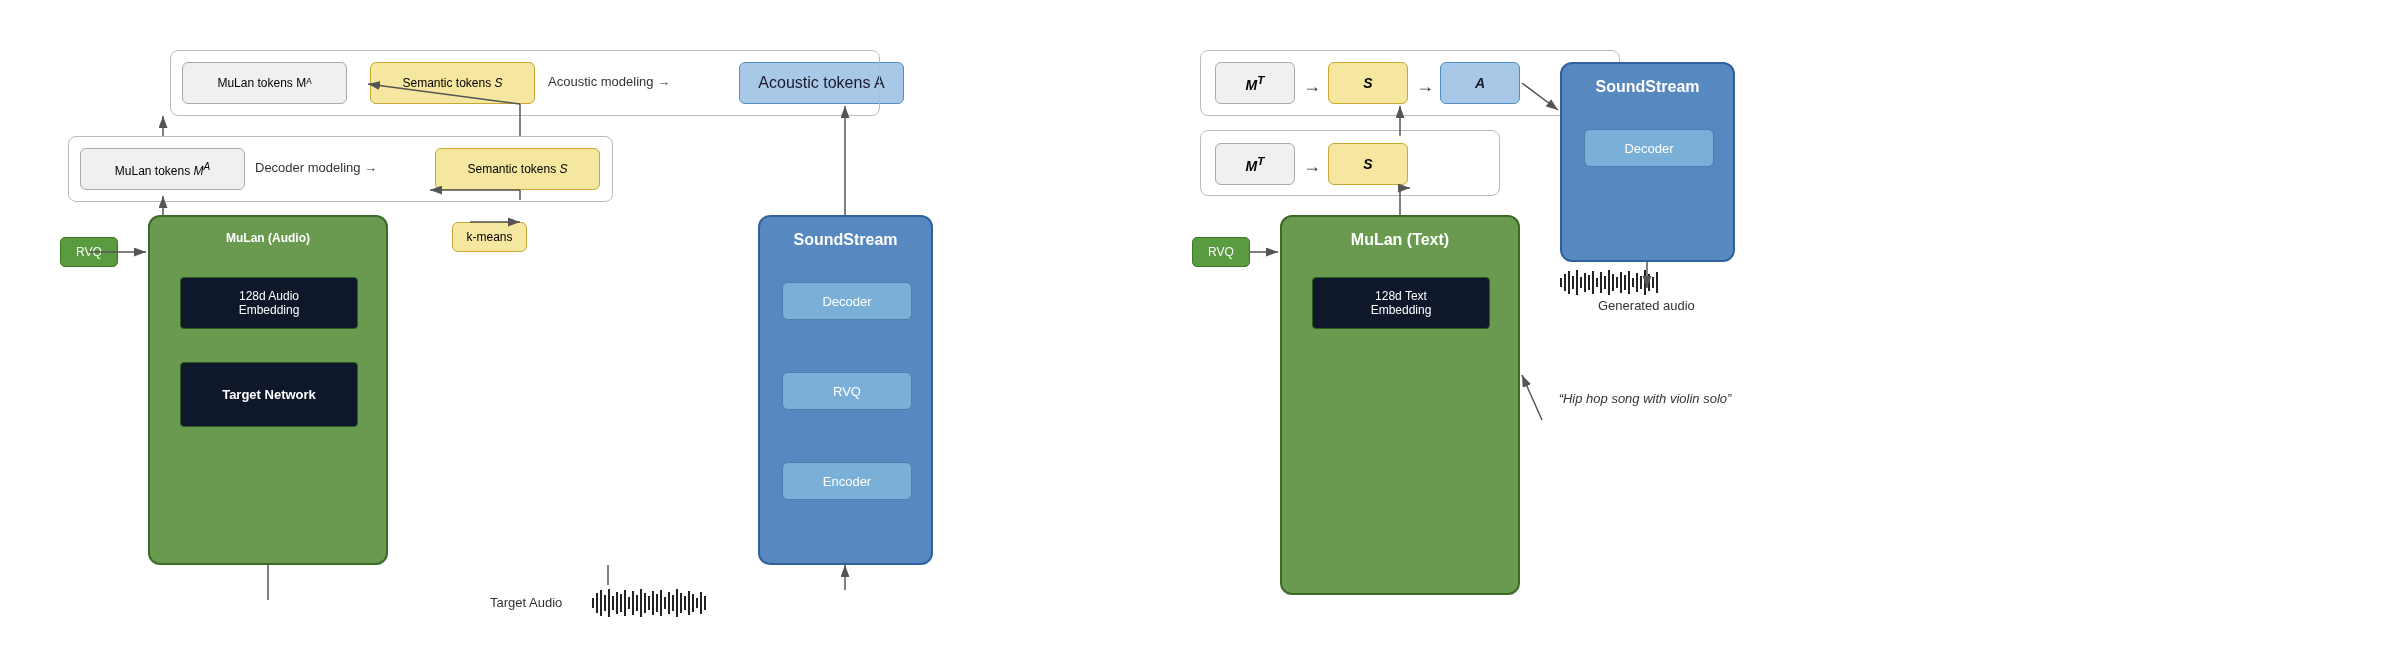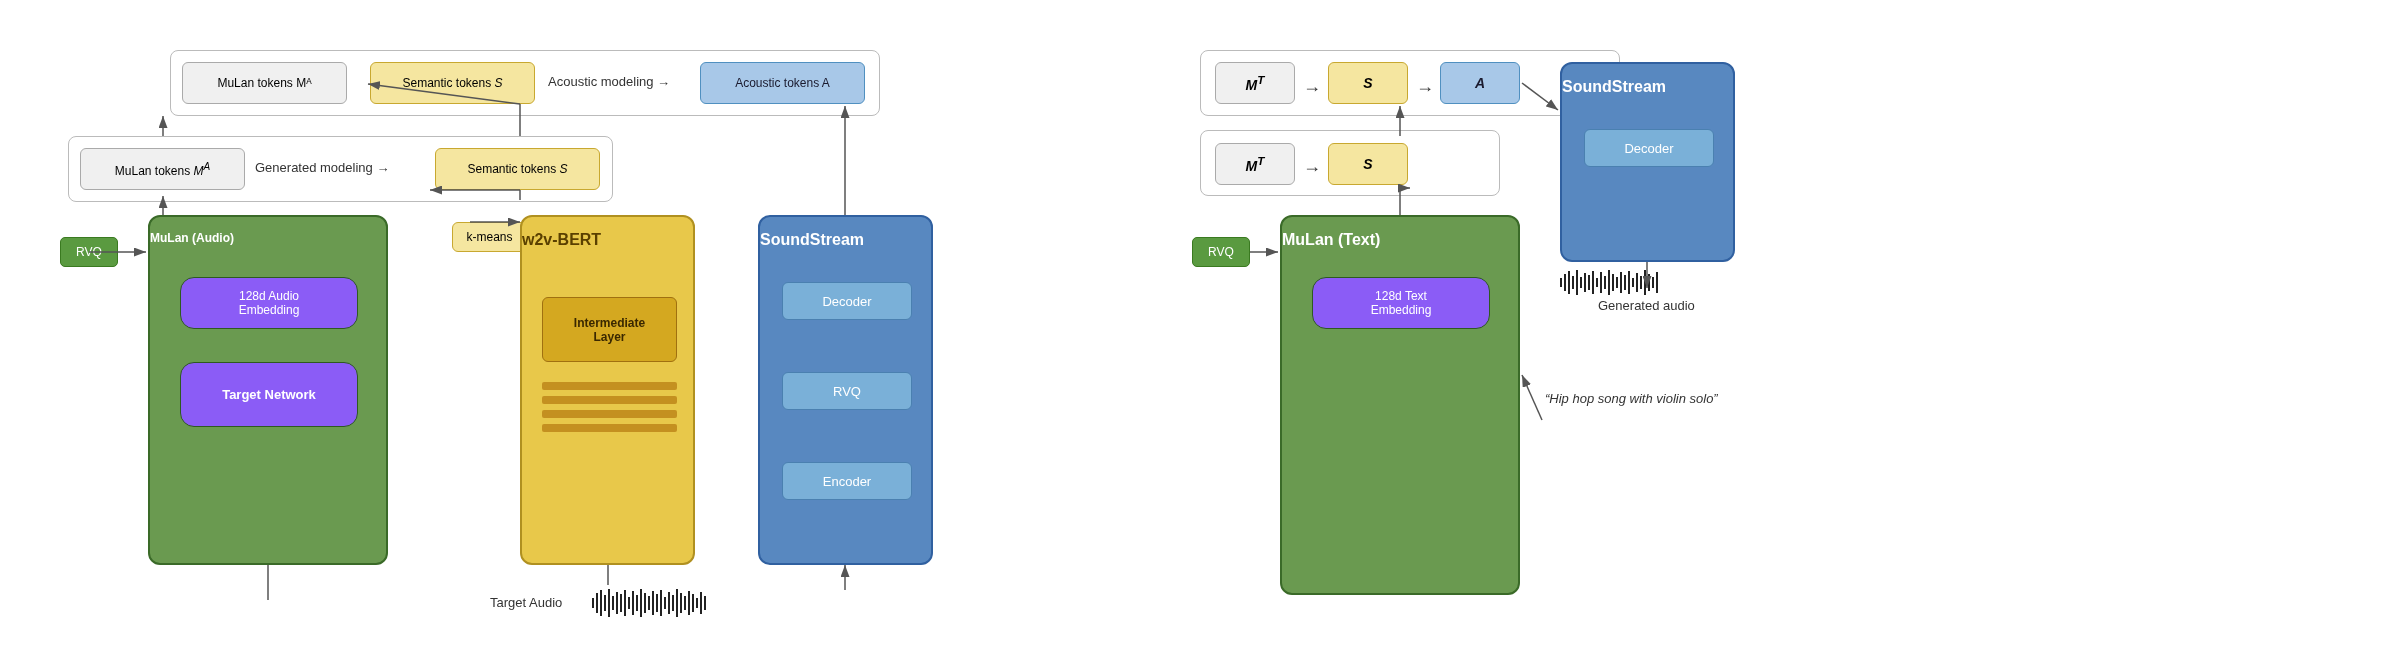--- a/index.html
+++ b/index.html
@@ -63,30 +63,31 @@
     }
 
     .box-green-small {
       background: #5a9a40;
       border: 1.5px solid #3a7a20;
       color: #fff;
       border-radius: 5px;
     }
 
     .box-green-inner {
-      background: #8b5cf6;
+      background: #0f172a;
       border: 1.5px solid #2e5a20;
       color: #fff;
-      border-radius: 14px;
+      border-radius: 4px;
     }
 
     .label-text {
       position: absolute;
       font-size: 13px;
       color: #333;
+      text-align: center;
     }
 
     .italic-text {
       font-style: italic;
       font-size: 12px;
       color: #333;
     }
   </style>
 </head>
 <body>
@@ -98,32 +99,32 @@
   </div>
 
   <div class="box box-yellow" style="left:370px; top:62px; width:165px; height:42px; font-size:12px;">
     <span>Semantic tokens <i>S</i></span>
   </div>
 
   <div class="label-text" style="left:548px; top:74px; font-size:13px;">
     <span>Acoustic modeling</span> →
   </div>
 
-  <div class="box box-blue-light" style="left:700px; top:62px; width:165px; height:42px; font-size:12px;">
+  <div class="box box-blue-light" style="left:739px; top:62px; width:165px; height:42px; font-size:16px;">
     <span>Acoustic tokens  A</span>
   </div>
 
   <div style="position:absolute; left:170px; top:50px; width:710px; height:66px; border:1.5px solid #bbb; border-radius:8px; background:transparent; z-index:0;"></div>
 
   <div class="box box-gray" style="left:80px; top:148px; width:165px; height:42px; font-size:12px;">
     <span>MuLan tokens <i>M<sup>A</sup></i></span>
   </div>
 
   <div class="label-text" style="left:255px; top:160px; font-size:13px;">
-    Generated modeling →
+    Decoder modeling →
   </div>
 
   <div class="box box-yellow" style="left:435px; top:148px; width:165px; height:42px; font-size:12px;">
     <span>Semantic tokens <i>S</i></span>
   </div>
 
   <div style="position:absolute; left:68px; top:136px; width:545px; height:66px; border:1.5px solid #bbb; border-radius:8px; background:transparent; z-index:0;"></div>
 
   <div class="box box-green-small" style="left:60px; top:237px; width:58px; height:30px; font-size:12px;">
     <span>RVQ</span>
@@ -140,36 +141,20 @@
 
     <div class="box box-green-inner" style="position:absolute; left:30px; top:145px; width:178px; height:65px; font-size:13px; color:#fff; font-weight:600;">
       <span>Target Network</span>
     </div>
   </div>
 
   <div class="box box-yellow" style="left:452px; top:222px; width:75px; height:30px; font-size:12px;">
     <span>k-means</span>
   </div>
 
-  <div style="position:absolute; left:520px; top:215px; width:175px; height:350px; background:#e8c84a; border:2.5px solid #b09020; border-radius:12px; z-index:1;">
-    <div class="label-text" style="position:relative; top:14px; left:0; width:100%; font-size:16px; font-weight:700; color:#5a4000;">
-      w2v-BERT
-    </div>
-
-    <div class="box" style="position:absolute; left:20px; top:80px; width:135px; height:65px; background:#d4a820; border:1.5px solid #a07010; border-radius:6px; font-size:12px; color:#3a2800; font-weight:600;">
-      <span>Intermediate<br>Layer</span>
-    </div>
-
-    <div style="position:absolute; left:20px; top:165px; width:135px;">
-      <div style="height:8px; background:#c49020; border-radius:2px; margin-bottom:6px;"></div>
-      <div style="height:8px; background:#c49020; border-radius:2px; margin-bottom:6px;"></div>
-      <div style="height:8px; background:#c49020; border-radius:2px; margin-bottom:6px;"></div>
-      <div style="height:8px; background:#c49020; border-radius:2px; margin-bottom:6px;"></div>
-    </div>
-  </div>
 
   <div style="position:absolute; left:758px; top:215px; width:175px; height:350px; background:#5888c0; border:2.5px solid #3060a0; border-radius:12px; z-index:1;">
     <div class="label-text" style="position:relative; top:14px; left:0; width:100%; font-size:16px; font-weight:700; color:#fff;">
       <span>SoundStream</span>
     </div>
 
     <div class="box box-blue" style="position:absolute; left:22px; top:65px; width:130px; height:38px; font-size:13px;">
       <span>Decoder</span>
     </div>
 

